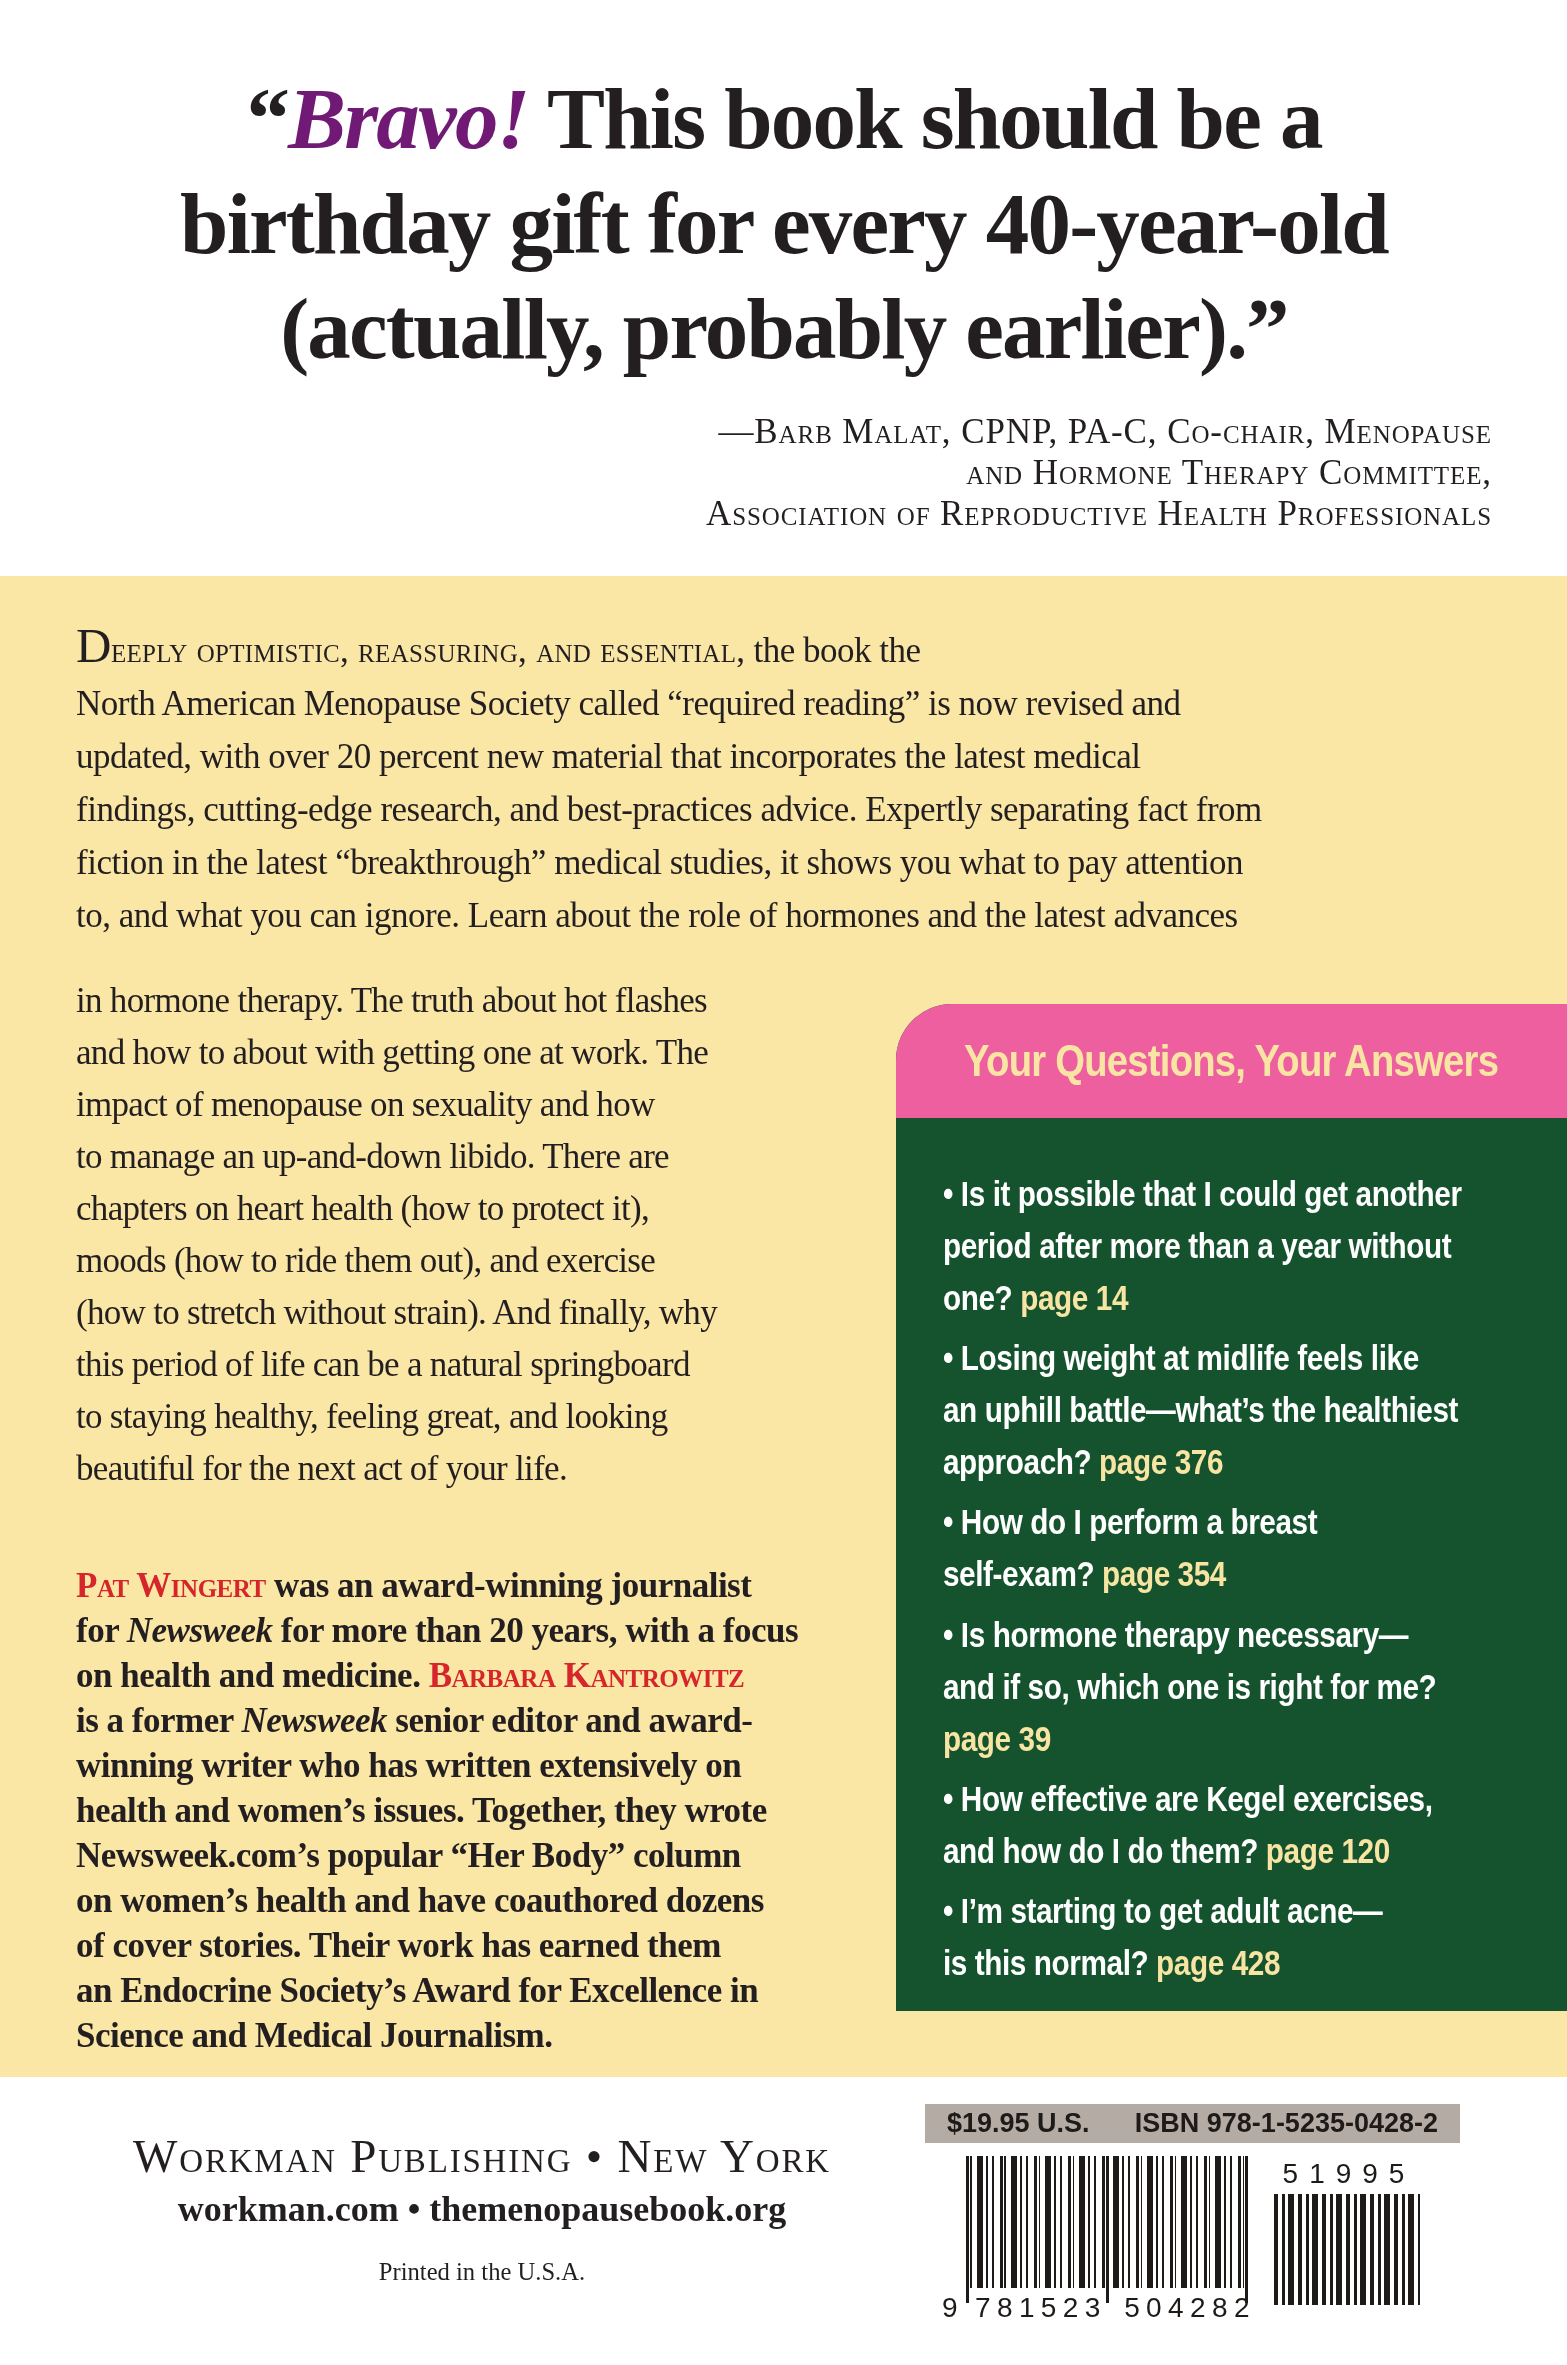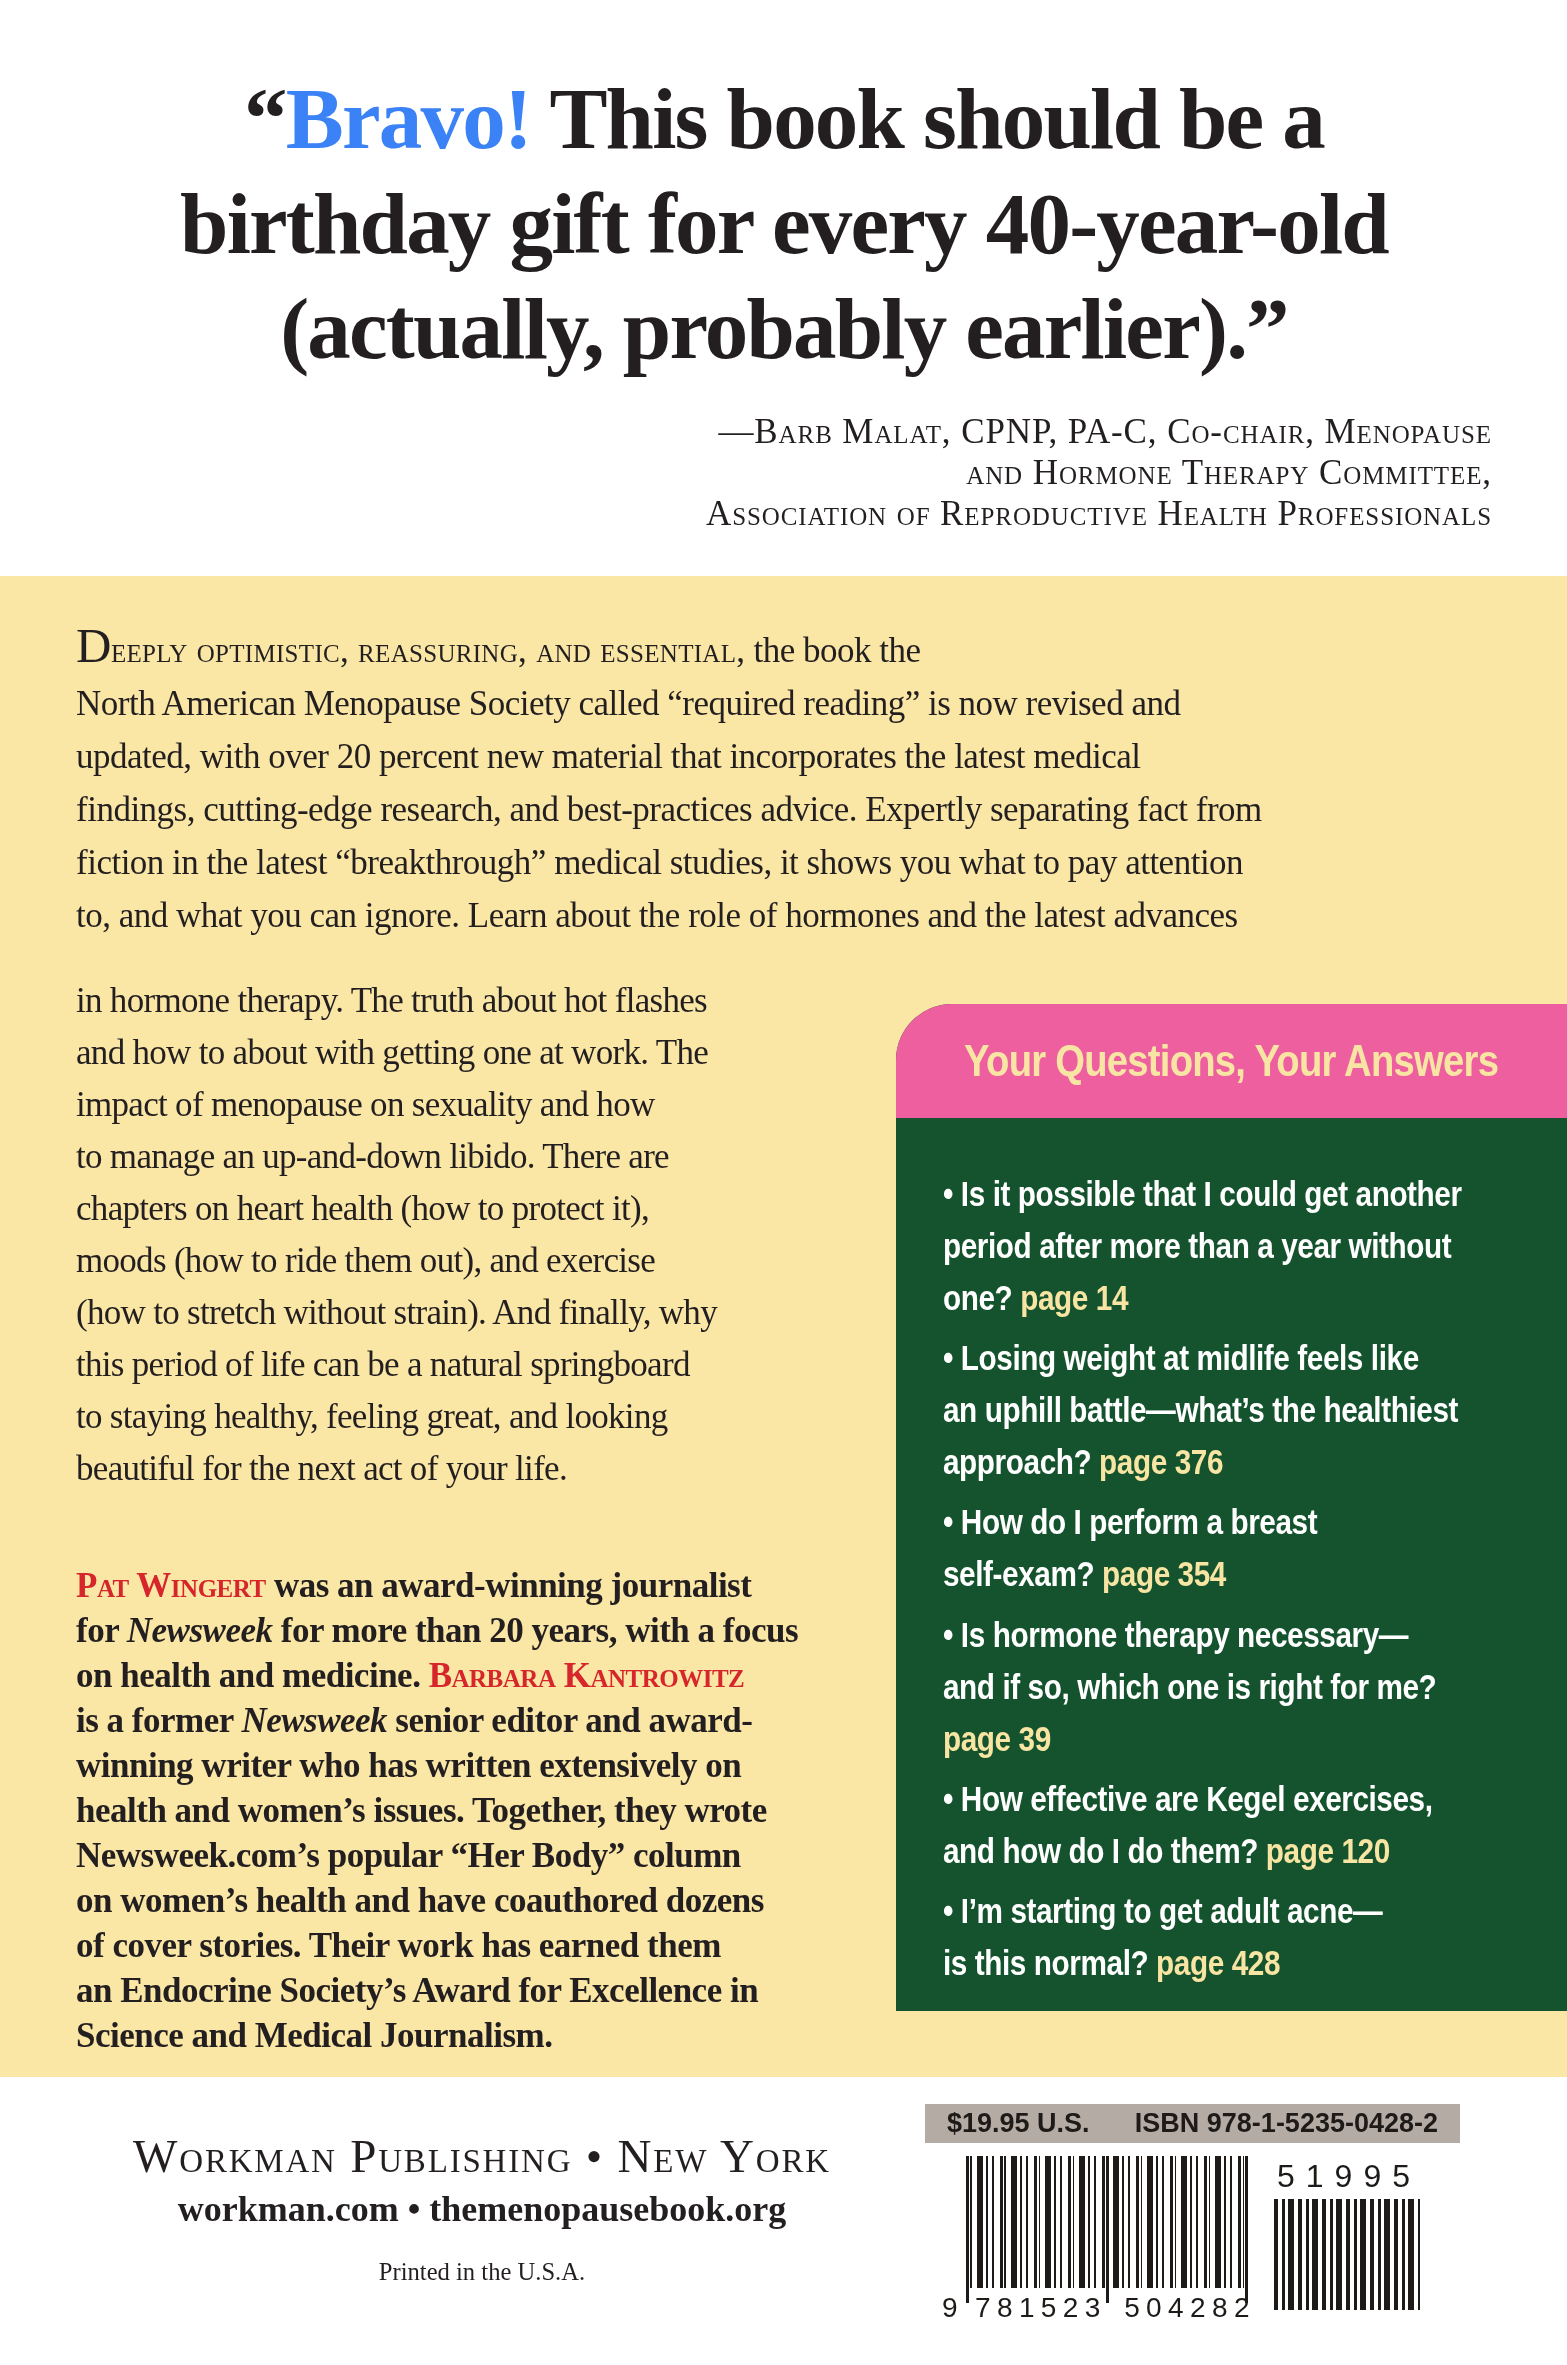--- a/index.html
+++ b/index.html
@@ -6,21 +6,21 @@
   .page{
     position:relative;width:1568px;height:2366px;background:#ffffff;
     overflow:hidden;font-family:"Liberation Serif", serif;color:#231f20;
   }
   
   .quote{
     position:absolute;top:66px;left:0;width:100%;text-align:center;
     font-weight:bold;font-size:87px;line-height:105px;letter-spacing:-1.8px;
     color:#231f20;white-space:nowrap;
   }
-  .quote .red{color:#3b82f6;}
+  .quote .red{color:#701a75;font-style:italic;}
   .attribution{
     position:absolute;top:411px;right:76px;text-align:right;
     font-variant:small-caps;font-size:35px;line-height:41px;letter-spacing:0.9px;
     color:#231f20;white-space:nowrap;
   }
   
   .cream{
     position:absolute;top:576px;left:0;width:100%;height:1501px;
     background:#fae6a5;
   }
@@ -99,21 +99,21 @@
   .guard{position:absolute;top:0;width:2.7px;height:147px;background:#1d1a18;}
   .g1{left:24px;} .g2{left:164px;} .g3{left:303px;}
   .digits-main{
     position:absolute;left:0;top:136px;width:314px;
     display:flex;justify-content:space-between;
     font-family:"Liberation Sans", sans-serif;font-size:28px;color:#1d1a18;
   }
   .digits-main .grp{letter-spacing:6.4px;}
   .barcode-supp{position:absolute;left:1274px;top:2158px;width:150px;}
   .digits-supp{
-    text-align:center;font-family:"Liberation Sans", sans-serif;font-size:32px;
+    text-align:center;font-family:"Liberation Sans", sans-serif;font-size:28px;
     letter-spacing:11px;color:#1d1a18;
   }
   .bars-supp{
     margin-top:3.6px;width:146px;height:111px;
     background-image:repeating-linear-gradient(90deg,
       #1d1a18 0 3.6px,#ffffff 3.6px 8.2px,
       #1d1a18 8.2px 11px,#ffffff 11px 13.6px,
       #1d1a18 13.6px 20px,#ffffff 20px 24px);
   }
 </style>

